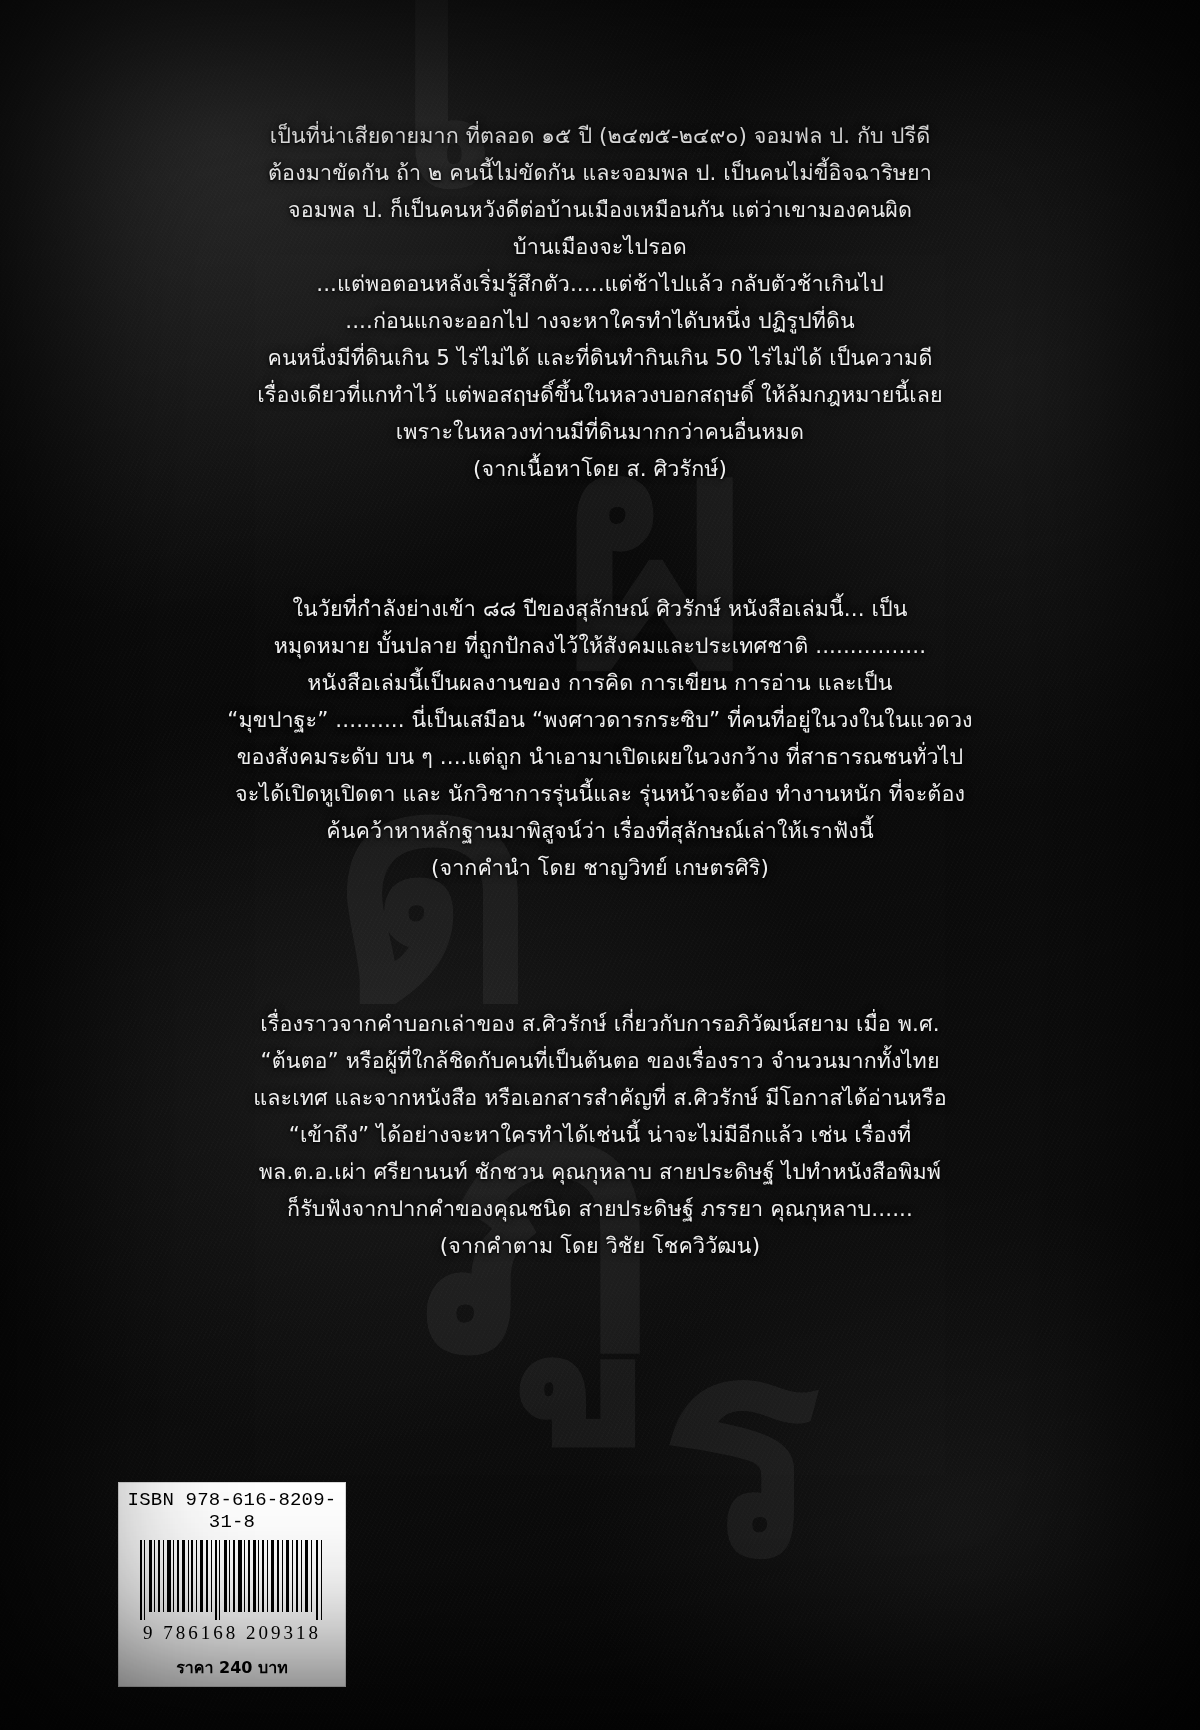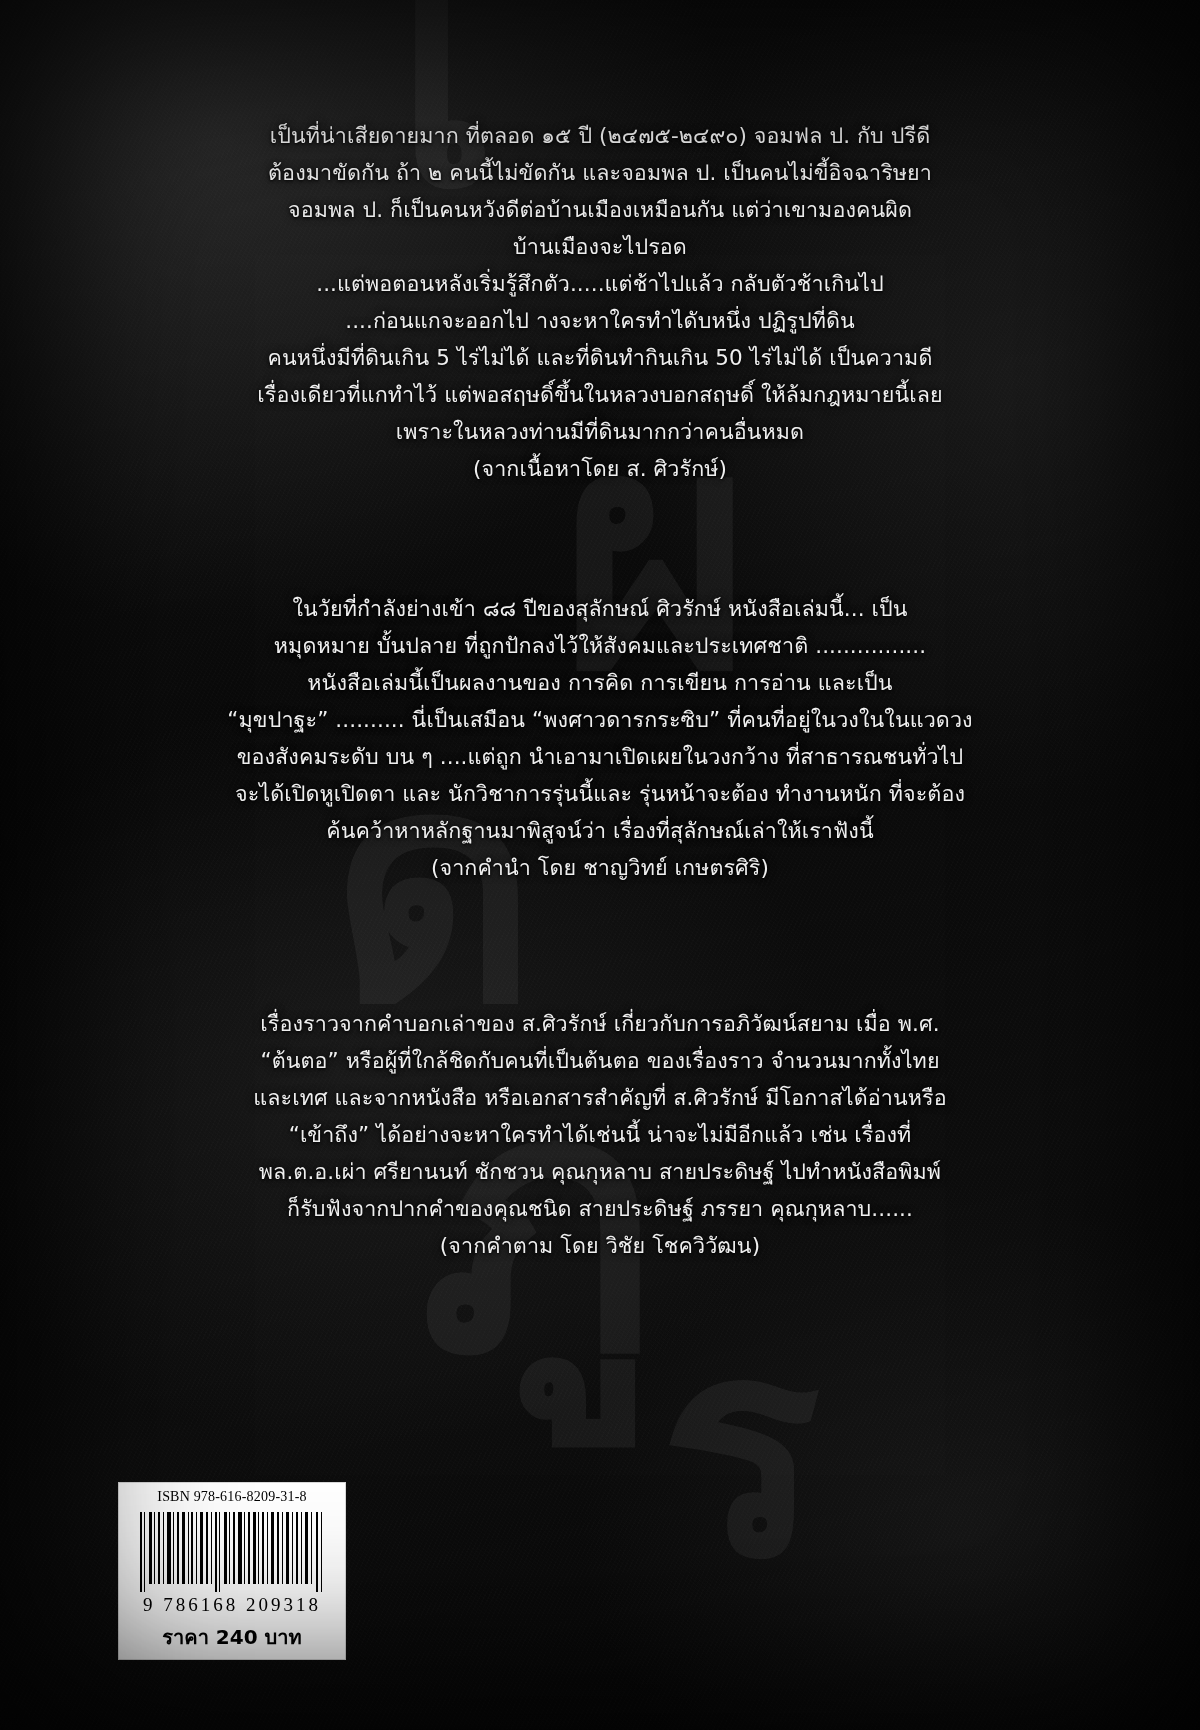--- a/index.html
+++ b/index.html
@@ -85,42 +85,42 @@
     top: 1482px;
     width: 228px;
     background: #ffffff;
     border: 1px solid #d9d9d9;
     padding: 6px 0 4px 0;
     box-sizing: border-box;
     text-align: center;
     color: #000;
   }
   #isbn-text {
-    font-family: Liberation Serif, serif;
-    font-size: 14px;
+    font-family: Liberation Mono, monospace;
+    font-size: 19px;
     letter-spacing: .2px;
     margin-bottom: 5px;
   }
   #barcode {
     width: 196px;
     height: 86px;
     margin: 0 auto;
     display: block;
   }
   #barcode-digits {
     font-family: "Liberation Serif", "DejaVu Serif", serif;
     font-size: 19px;
     letter-spacing: 3px;
     margin-top: -2px;
   }
   #price {
     font-family: "DejaVu Sans", sans-serif;
-    font-size: 20px;
+    font-size: 16px;
     font-weight: 600;
-    margin-top: 5px;
+    margin-top: 11px;
     padding-bottom: 2px;
   }
 
   
   #vignette {
     position: absolute;
     inset: 0;
     pointer-events: none;
     box-shadow: inset 0 0 180px 40px rgba(0,0,0,0.85);
   }

